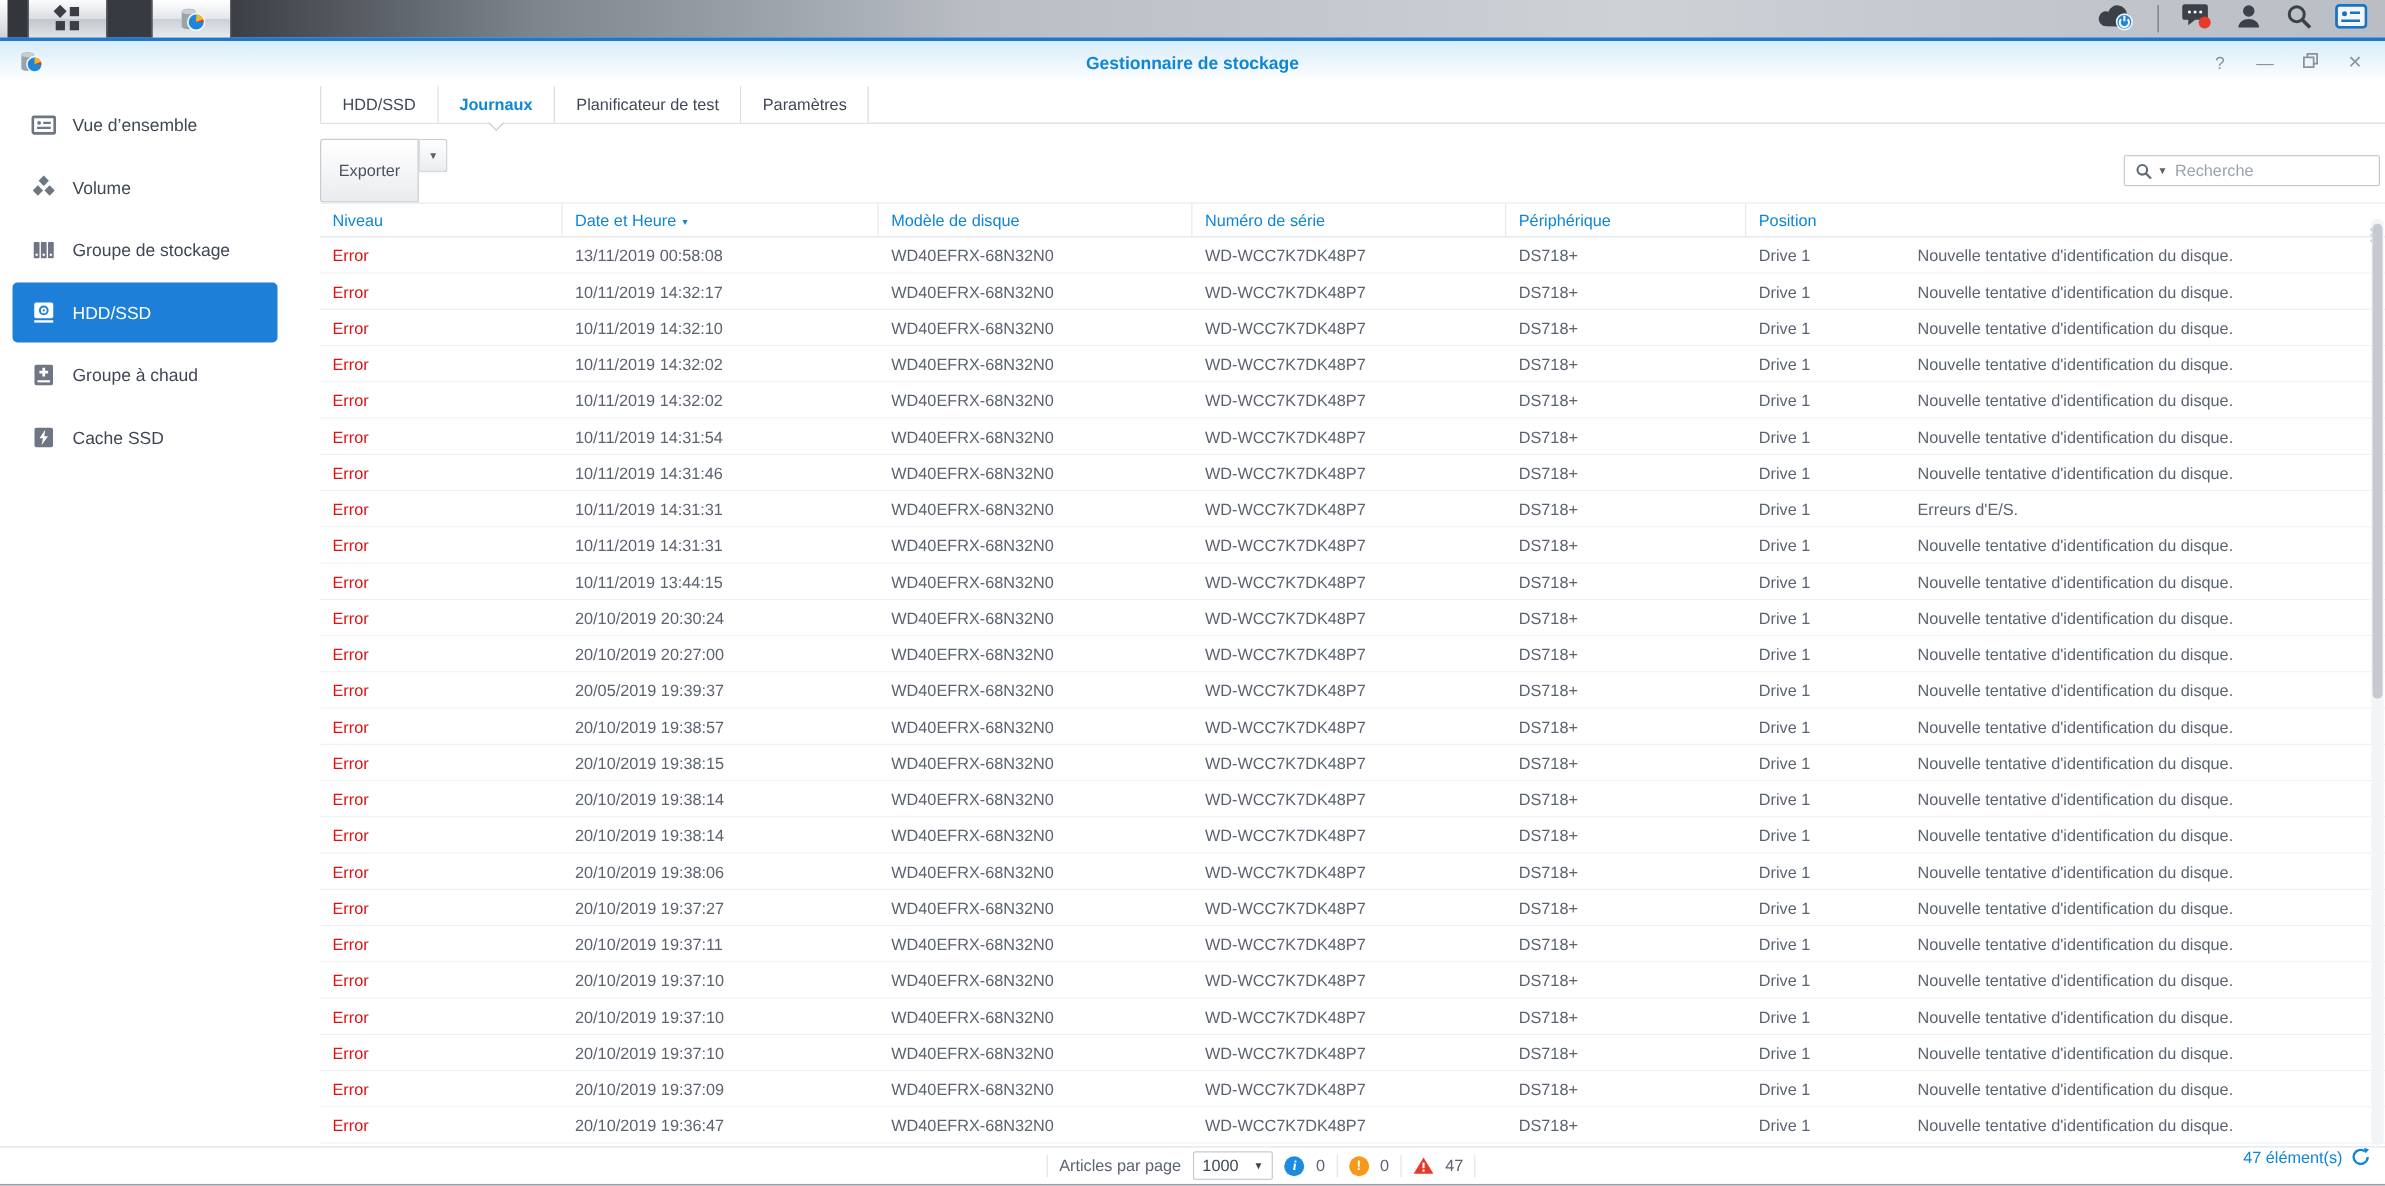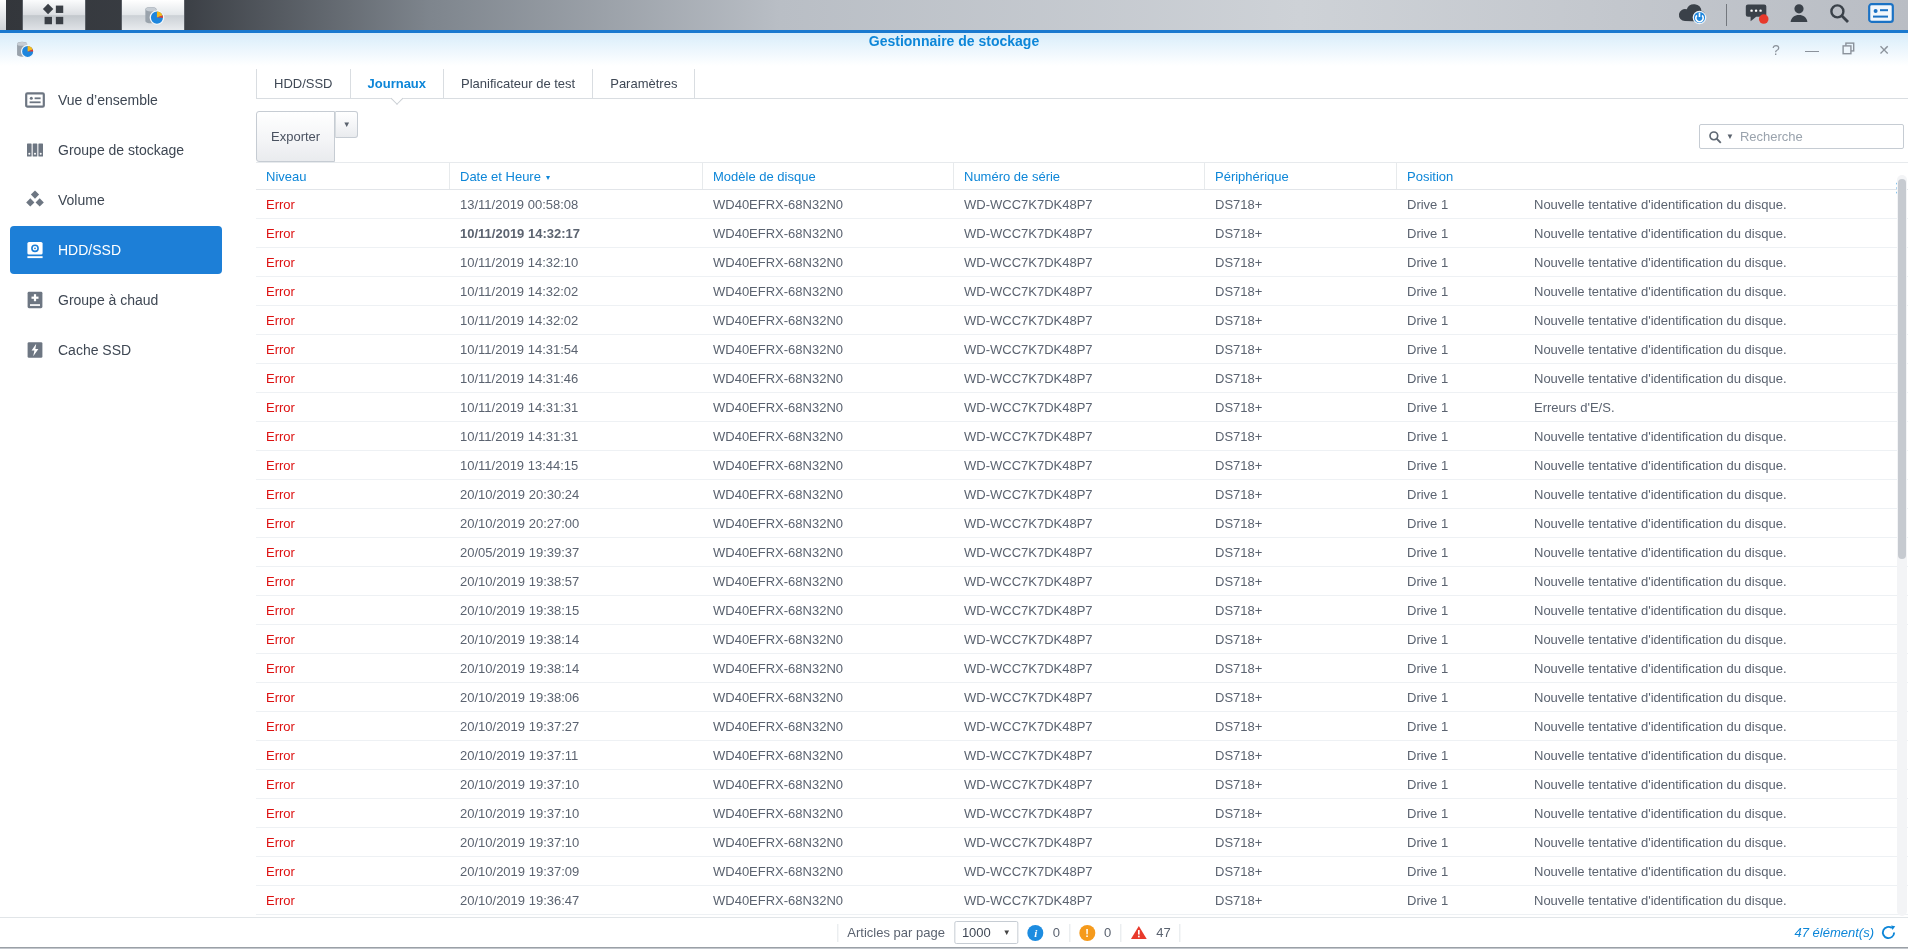--- a/index.html
+++ b/index.html
@@ -28,21 +28,21 @@
   .tb-ic { display:flex; align-items:center; }
   .tb-sep { width:1px; height:22px; background:rgba(40,44,50,.5); }
   
   .window {
     position:absolute; left:0; top:33px; width:1908px; height:914px;
     background:#fff; border-bottom:1px solid #9aa0a6;
   }
   .titlebar {
     height:33px; position:relative;
     background:linear-gradient(#d8edfa,#eef7fd 55%,#ffffff);
-    display:flex; align-items:flex-start;
+    display:flex; align-items:center;
   }
   .win-appicon { position:absolute; left:14px; top:6px; width:21px; height:21px; }
   .win-title { width:100%; text-align:center; color:#0d86d8; font-weight:bold; font-size:14px; }
   .win-controls { position:absolute; right:16px; top:0; height:33px; display:flex; align-items:center; gap:20px; color:#8b929b; font-size:14px; }
   .ctl { width:16px; text-align:center; }
   
   .main { display:flex; height:881px; }
   .sidebar { width:226px; box-sizing:border-box; padding-top:10px; }
   .sb-item { height:48px; margin:0 4px 2px 10px; border-radius:4px; display:flex; align-items:center; padding-left:15px; gap:13px; color:#3e4753; font-size:14px; }
   .sb-item.active { background:#1d7fd7; color:#fff; }
@@ -95,21 +95,21 @@
     display:flex; align-items:center; gap:9px; }
   .f-label { font-size:13px; color:#5b6370; white-space:nowrap; }
   .f-sep { width:1px; height:18px; background:#e2e6e9; }
   .f-select { height:23px; box-sizing:border-box; border:1px solid #c6ccd3; border-radius:2px;
     display:flex; align-items:center; padding:0 7px; gap:12px; font-size:13px; color:#3f4855; background:#fff; }
   .badge { width:16px; height:16px; border-radius:50%; color:#fff; font-size:11px; font-weight:bold;
     display:flex; align-items:center; justify-content:center; flex:none; }
   .badge.info { background:#1d8ce0; font-family:"Liberation Serif",serif; font-style:italic; }
   .badge.warn { background:#f59a1c; }
   .f-count { font-size:13px; color:#5b6370; }
-  .f-right { position:absolute; right:12px; top:0; height:100%; display:flex; align-items:center; gap:7px;font-style:italic; }
+  .f-right { position:absolute; right:12px; top:0; height:100%; display:flex; align-items:flex-start; gap:7px; }
   .f-total { font-size:13px; color:#0d86d8; }
 </style>
 </head>
 <body>
 
 <div class="taskbar">
   <div class="tb-edge"></div>
   <div class="tb-left">
     <div class="tb-btn">
       <span class="tb-ic">
@@ -219,45 +219,45 @@
               <rect x="1.2" y="3.4" width="17.6" height="13.2" rx="1.2" fill="none" stroke="currentColor" stroke-width="2.2"></rect>
               <circle cx="6.3" cy="8.3" r="1.5" fill="currentColor"></circle>
               <rect x="9.6" y="7.4" width="6" height="1.8" fill="currentColor"></rect>
               <rect x="4.6" y="11.4" width="11" height="1.8" fill="currentColor"></rect>
             </svg>
           </span>
           <span class="sb-label">Vue d’ensemble</span>
         </div>
         <div class="sb-item">
           <span class="sb-icon">
+            <svg viewBox="0 0 20 20" fill="currentColor">
+              <rect x="7.1" y="1.7" width="5.8" height="5.8" transform="rotate(45 10 4.6)"></rect>
+              <rect x="2.4" y="9.5" width="5.8" height="5.8" transform="rotate(45 5.3 12.4)"></rect>
+              <rect x="11.8" y="9.5" width="5.8" height="5.8" transform="rotate(45 14.7 12.4)"></rect>
+            </svg>
+          </span>
+          <span class="sb-label">Volume</span>
+        </div>
+        <div class="sb-item">
+          <span class="sb-icon">
             <svg viewBox="0 0 20 20">
               <g fill="currentColor">
                 <rect x="2" y="3.5" width="4.6" height="13" rx="0.6"></rect>
                 <rect x="7.7" y="3.5" width="4.6" height="13" rx="0.6"></rect>
                 <rect x="13.4" y="3.5" width="4.6" height="13" rx="0.6"></rect>
               </g>
               <g fill="var(--cut)">
                 <circle cx="4.3" cy="13.8" r="1"></circle>
                 <circle cx="10" cy="13.8" r="1"></circle>
                 <circle cx="15.7" cy="13.8" r="1"></circle>
               </g>
             </svg>
           </span>
           <span class="sb-label">Groupe de stockage</span>
         </div>
-        <div class="sb-item">
-          <span class="sb-icon">
-            <svg viewBox="0 0 20 20" fill="currentColor">
-              <rect x="7.1" y="1.7" width="5.8" height="5.8" transform="rotate(45 10 4.6)"></rect>
-              <rect x="2.4" y="9.5" width="5.8" height="5.8" transform="rotate(45 5.3 12.4)"></rect>
-              <rect x="11.8" y="9.5" width="5.8" height="5.8" transform="rotate(45 14.7 12.4)"></rect>
-            </svg>
-          </span>
-          <span class="sb-label">Volume</span>
-        </div>
         <div class="sb-item active">
           <span class="sb-icon">
             <svg viewBox="0 0 20 20">
               <rect x="2.4" y="2" width="15.2" height="12.6" rx="1.6" fill="currentColor"></rect>
               <circle cx="10" cy="8.3" r="3.1" fill="none" stroke="var(--cut)" stroke-width="1.6"></circle>
               <circle cx="10" cy="8.3" r="0.9" fill="var(--cut)"></circle>
               <rect x="2.4" y="16.2" width="15.2" height="1.9" fill="currentColor"></rect>
             </svg>
           </span>
           <span class="sb-label">HDD/SSD</span>
@@ -346,21 +346,21 @@
             <div class="td lvl" style="width: 194px;">Error</div>
             <div class="td" style="width: 253px;">13/11/2019 00:58:08</div>
             <div class="td" style="width: 251px;">WD40EFRX-68N32N0</div>
             <div class="td" style="width: 251px;">WD-WCC7K7DK48P7</div>
             <div class="td" style="width: 192px;">DS718+</div>
             <div class="td" style="width: 127px;">Drive 1</div>
             <div class="td" style="width: 384px;">Nouvelle tentative d'identification du disque.</div>
           </div>
           <div class="tr">
             <div class="td lvl" style="width: 194px;">Error</div>
-            <div class="td" style="width: 253px; font-weight: bold;">10/11/2019 14:32:17</div>
+            <div class="td" style="width: 253px;">10/11/2019 14:32:17</div>
             <div class="td" style="width: 251px;">WD40EFRX-68N32N0</div>
             <div class="td" style="width: 251px;">WD-WCC7K7DK48P7</div>
             <div class="td" style="width: 192px;">DS718+</div>
             <div class="td" style="width: 127px;">Drive 1</div>
             <div class="td" style="width: 384px;">Nouvelle tentative d'identification du disque.</div>
           </div>
           <div class="tr">
             <div class="td lvl" style="width: 194px;">Error</div>
             <div class="td" style="width: 253px;">10/11/2019 14:32:10</div>
             <div class="td" style="width: 251px;">WD40EFRX-68N32N0</div>

